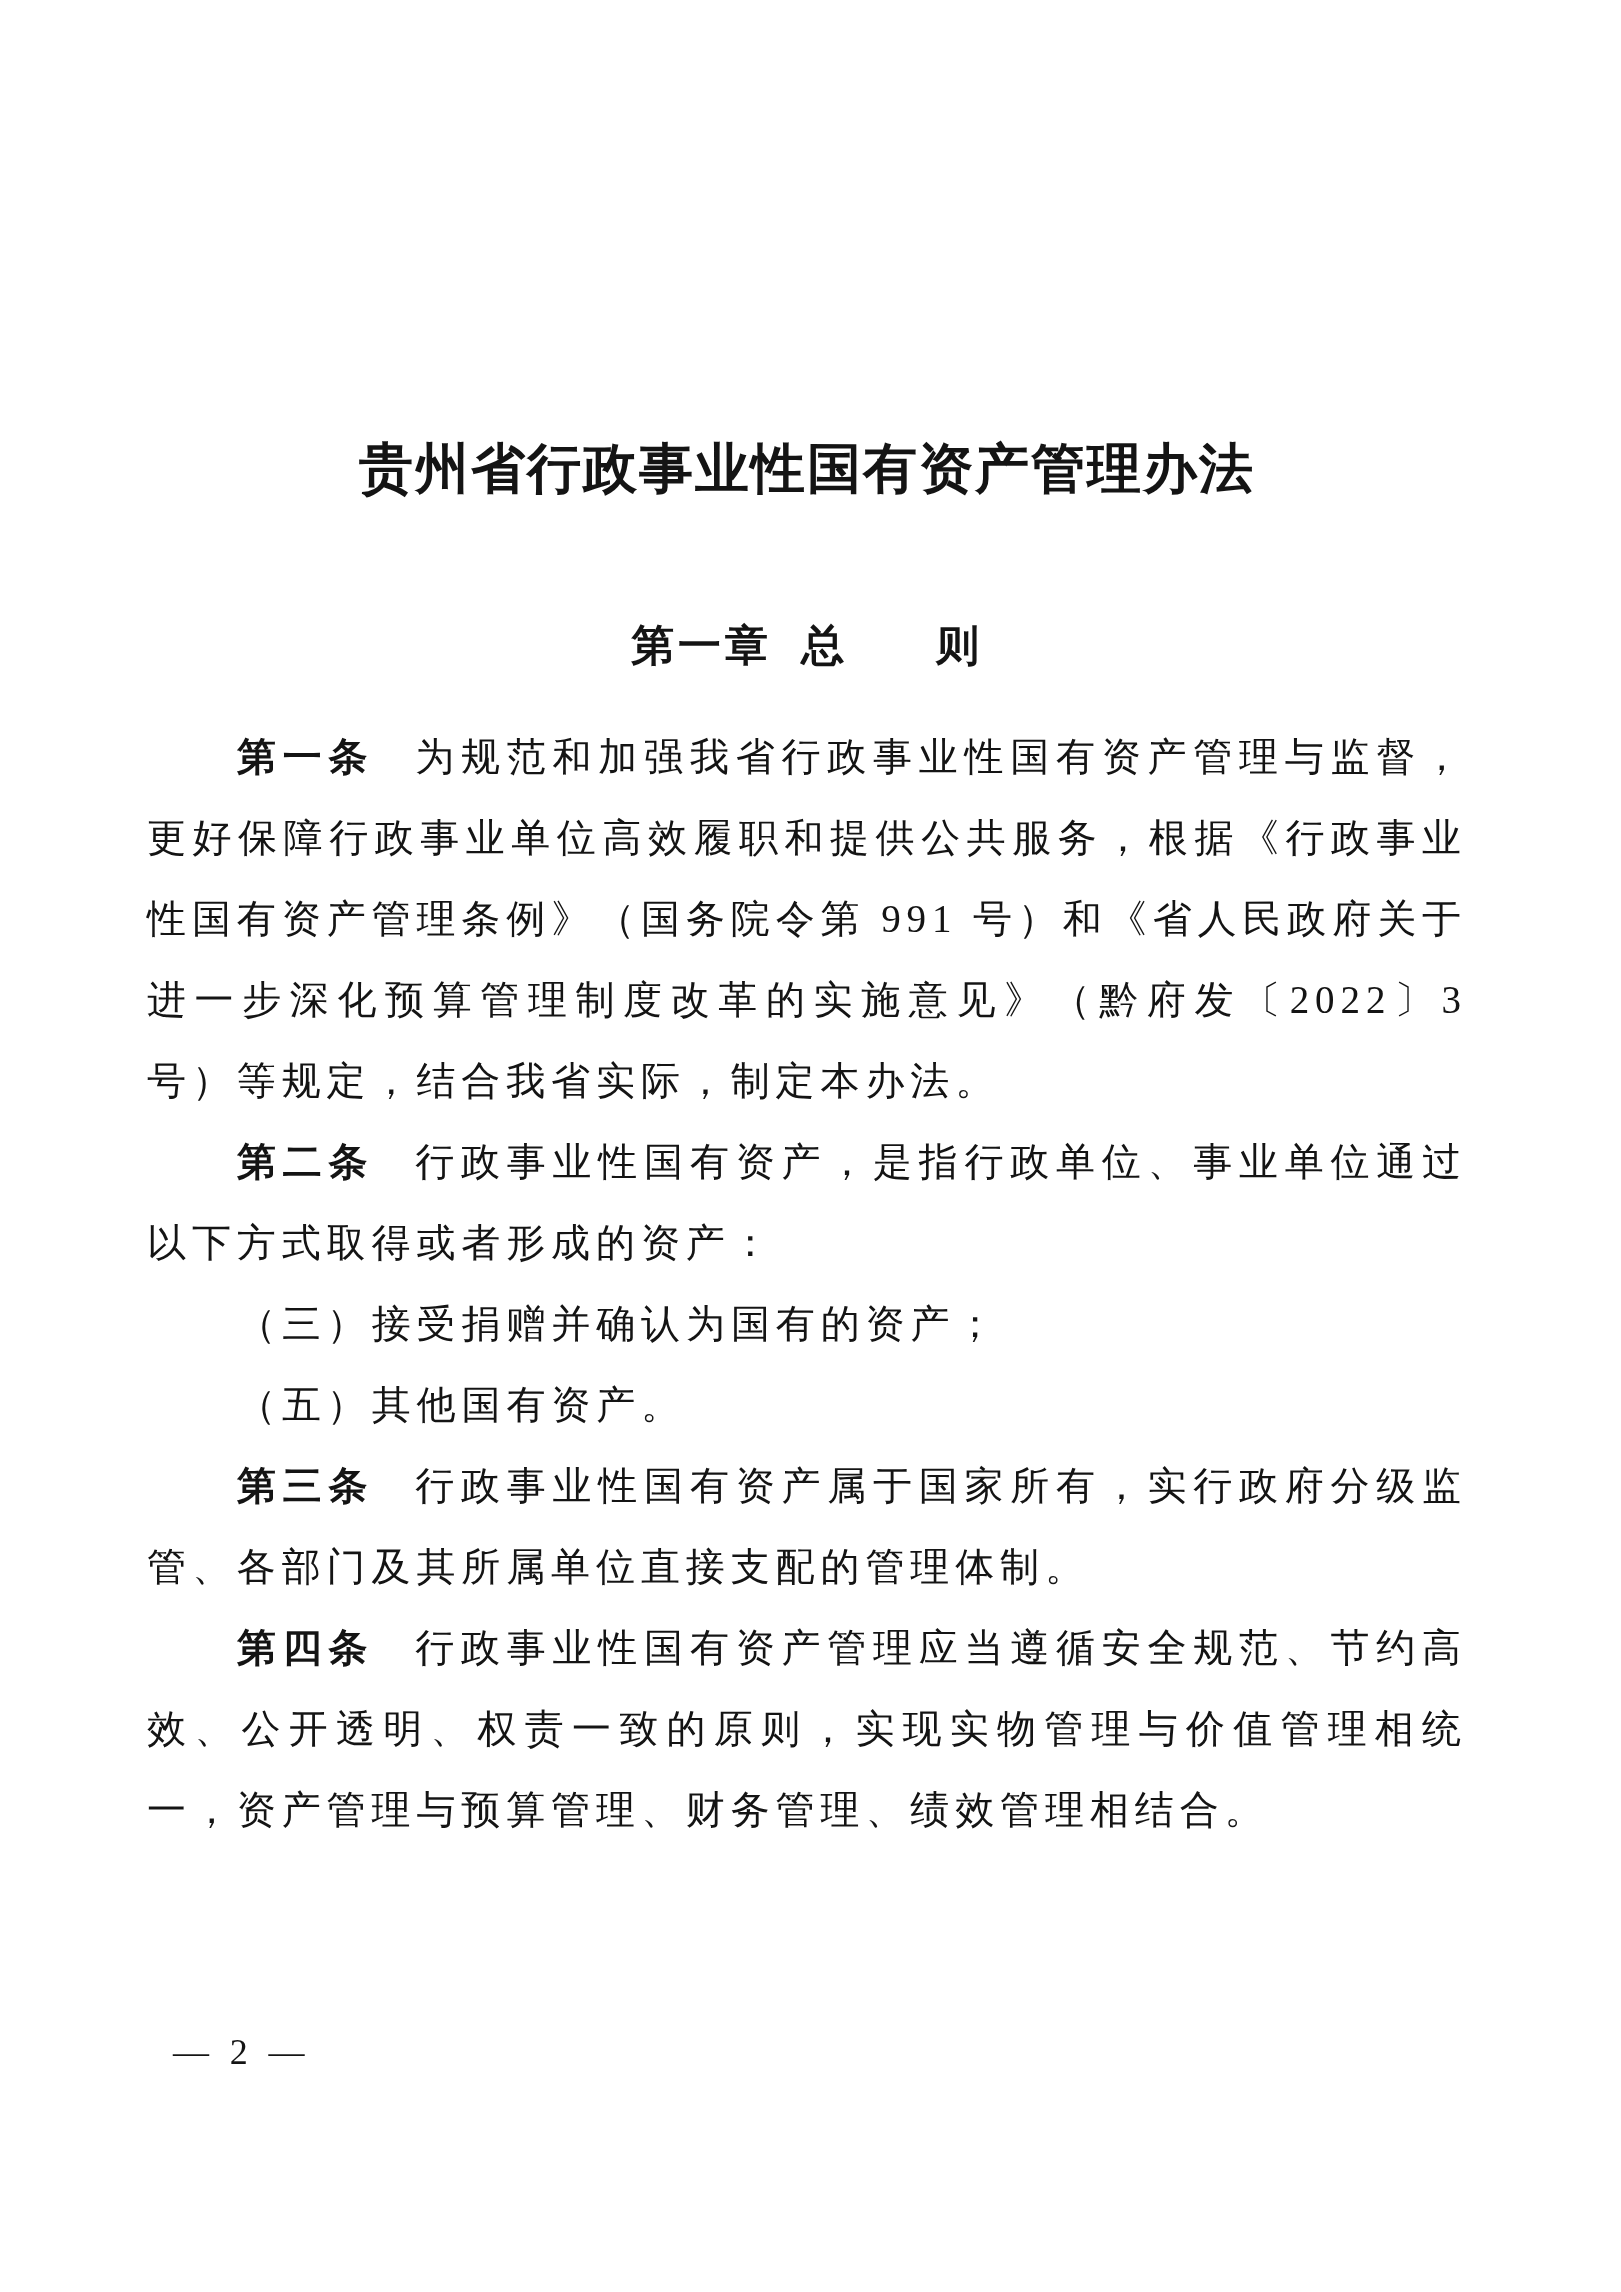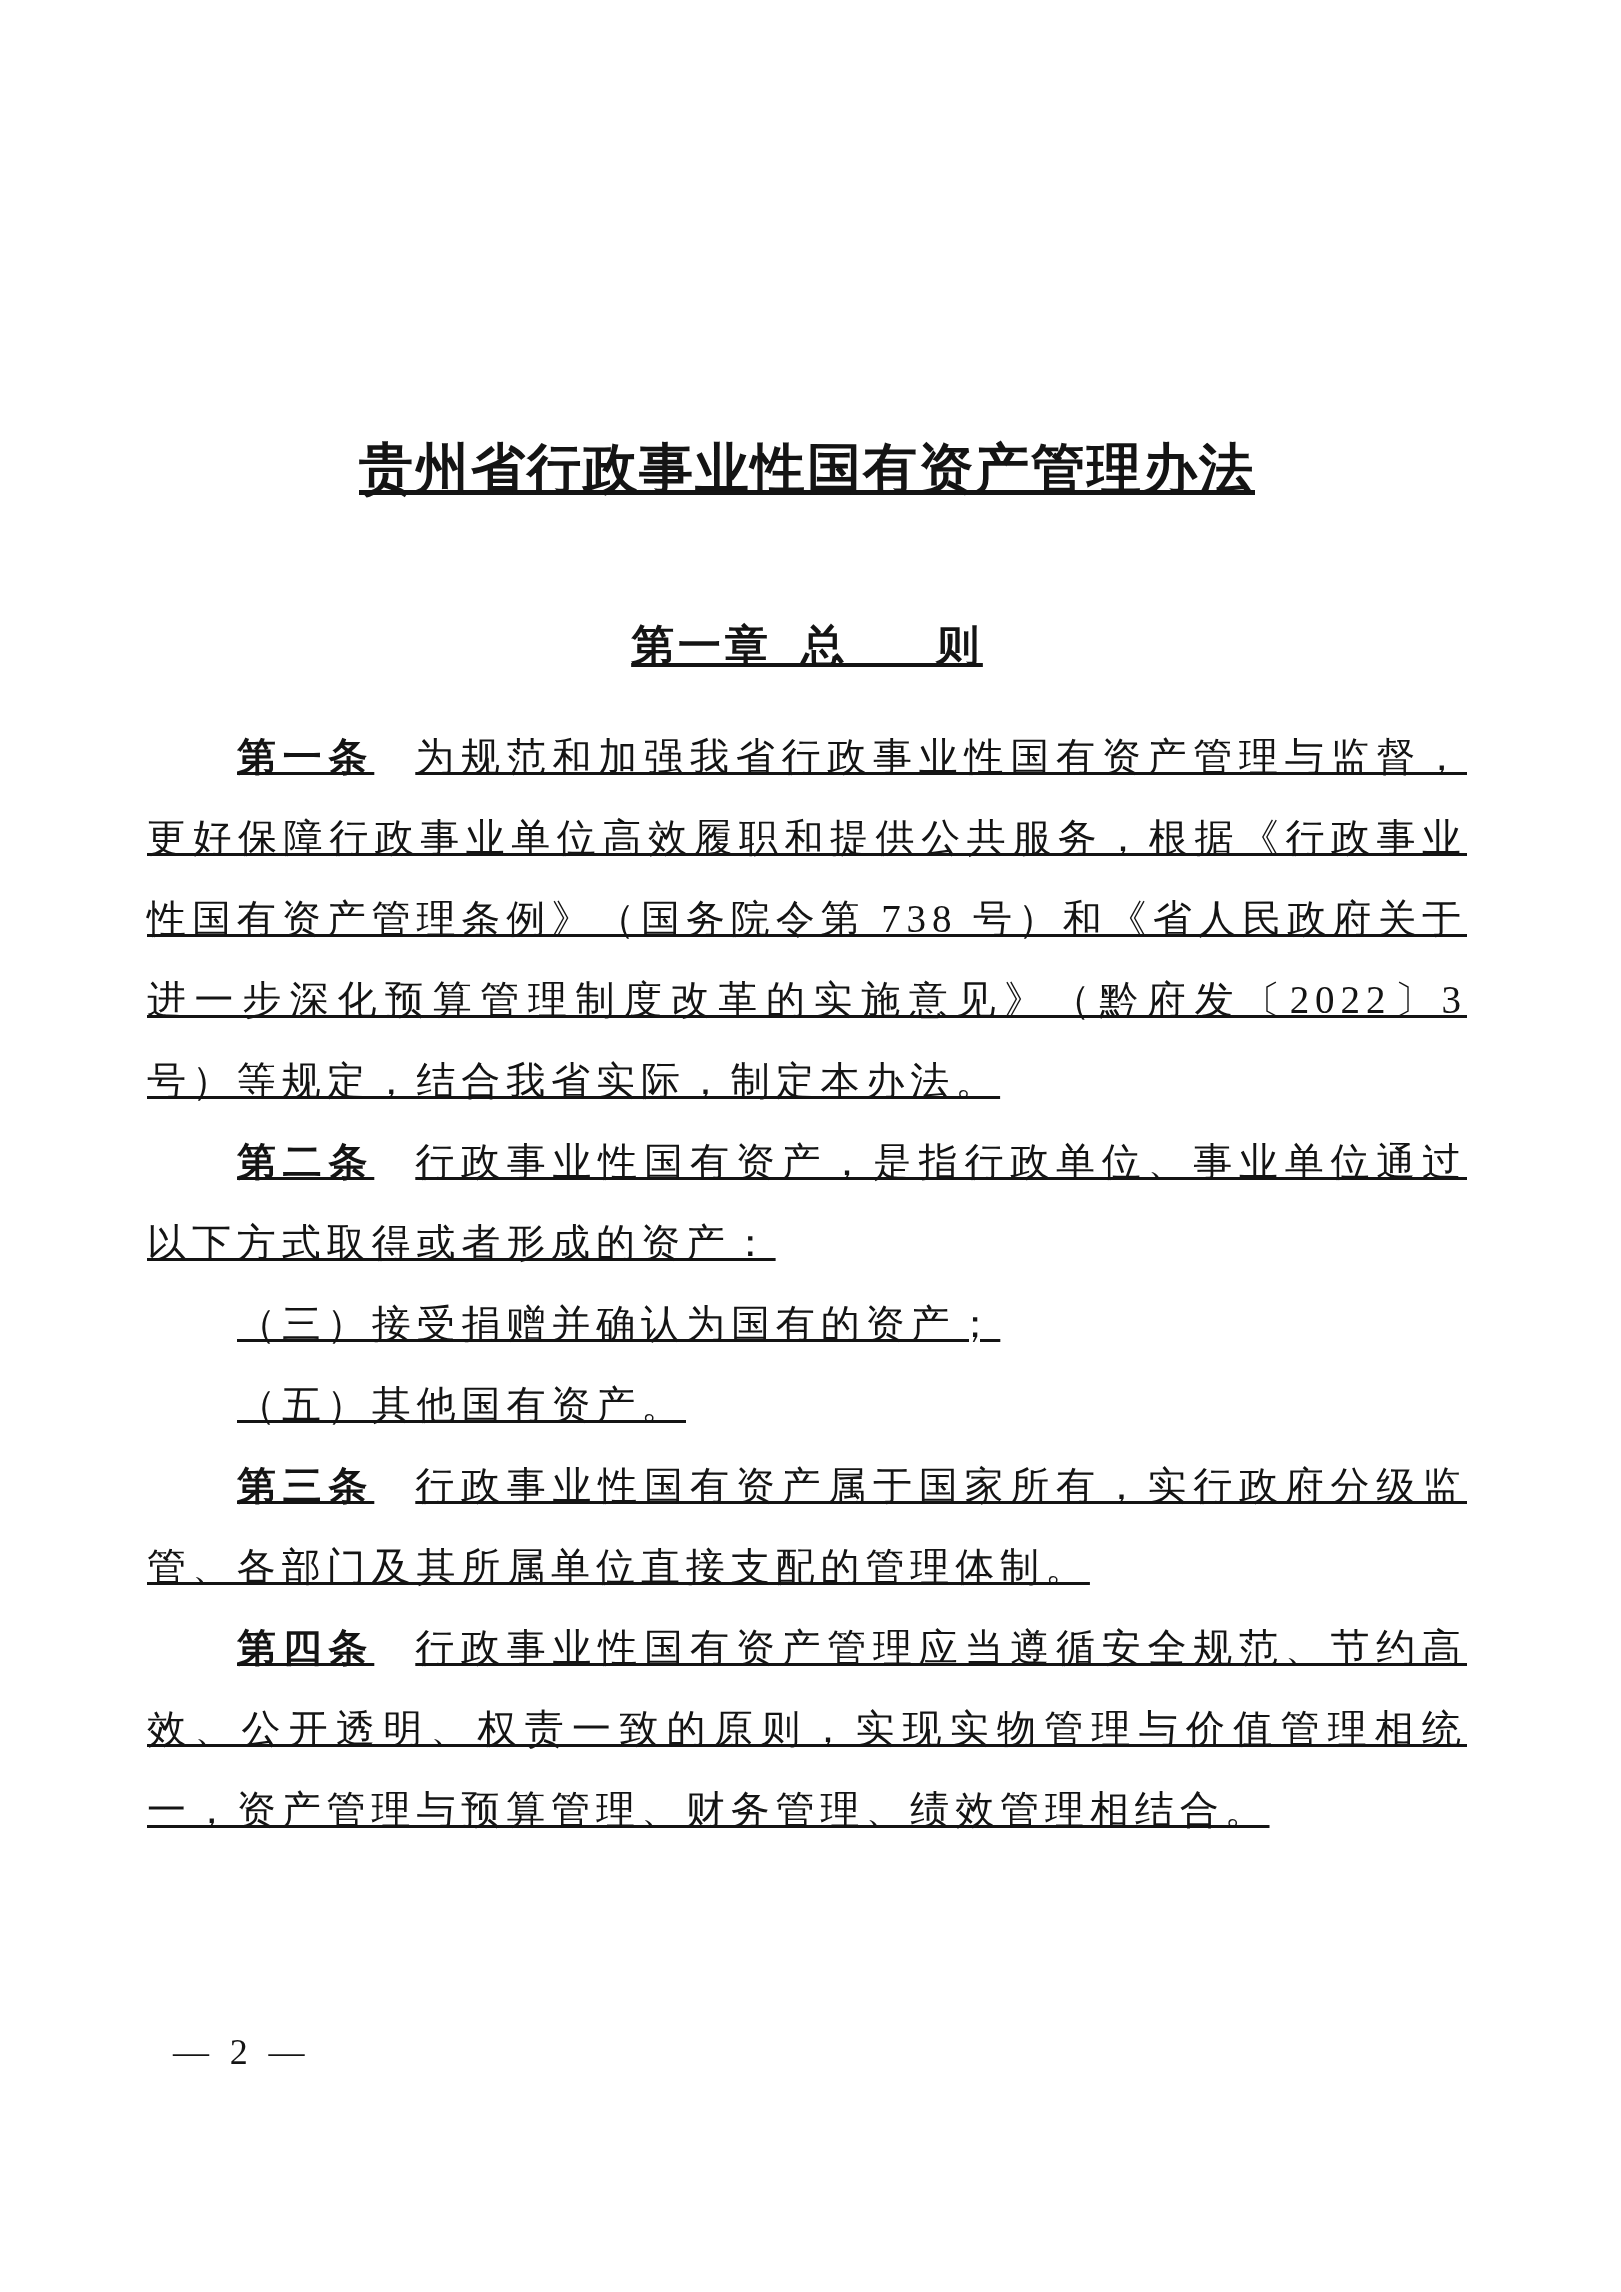--- a/index.html
+++ b/index.html
@@ -14,21 +14,20 @@
     background: #ffffff;
     color: #141414;
     font-family: "Liberation Serif", "DejaVu Serif", serif;
     overflow: hidden;
   }
   .content {
     position: absolute;
     left: 147px;
     right: 154px;
     top: 0;
-    text-decoration: underline;
   }
   .doc-title {
     margin: 0;
     padding-top: 435px;
     font-size: 54px;
     line-height: 69px;
     font-weight: 700;
     text-align: center;
     letter-spacing: 2px;
     white-space: nowrap;
@@ -70,21 +69,21 @@
   }
 </style>
 </head>
 <body>
 
 <div class="page">
   <div class="content">
     <h1 class="doc-title">贵州省行政事业性国有资产管理办法</h1>
     <h2 class="chapter-heading">第一章  总      则</h2>
     <div class="doc-body" id="doc-body">
-        <p><span class="article-lead">第一条</span><span>为规范和加强我省行政事业性国有资产管理与监督，更好保障行政事业单位高效履职和提供公共服务，根据《行政事业性国有资产管理条例》（国务院令第 738 号）和《省人民政府关于进一步深化预算管理制度改革的实施意见》（黔府发〔2022〕3 号）等规定，结合我省实际，制定本办法。</span></p>
+        <p><span class="article-lead">第一条</span><span>为规范和加强我省行政事业性国有资产管理与监督，更好保障行政事业单位高效履职和提供公共服务，根据《行政事业性国有资产管理条例》（国务院令第 991 号）和《省人民政府关于进一步深化预算管理制度改革的实施意见》（黔府发〔2022〕3 号）等规定，结合我省实际，制定本办法。</span></p>
         <p><span class="article-lead">第二条</span><span>行政事业性国有资产，是指行政单位、事业单位通过以下方式取得或者形成的资产：</span></p>
         <p><span>（三）接受捐赠并确认为国有的资产；</span></p>
         <p><span>（五）其他国有资产。</span></p>
         <p><span class="article-lead">第三条</span><span>行政事业性国有资产属于国家所有，实行政府分级监管、各部门及其所属单位直接支配的管理体制。</span></p>
         <p><span class="article-lead">第四条</span><span>行政事业性国有资产管理应当遵循安全规范、节约高效、公开透明、权责一致的原则，实现实物管理与价值管理相统一，资产管理与预算管理、财务管理、绩效管理相结合。</span></p>
       </div>
   </div>
   <div class="page-footer">— 2 —</div>
 </div>
 

